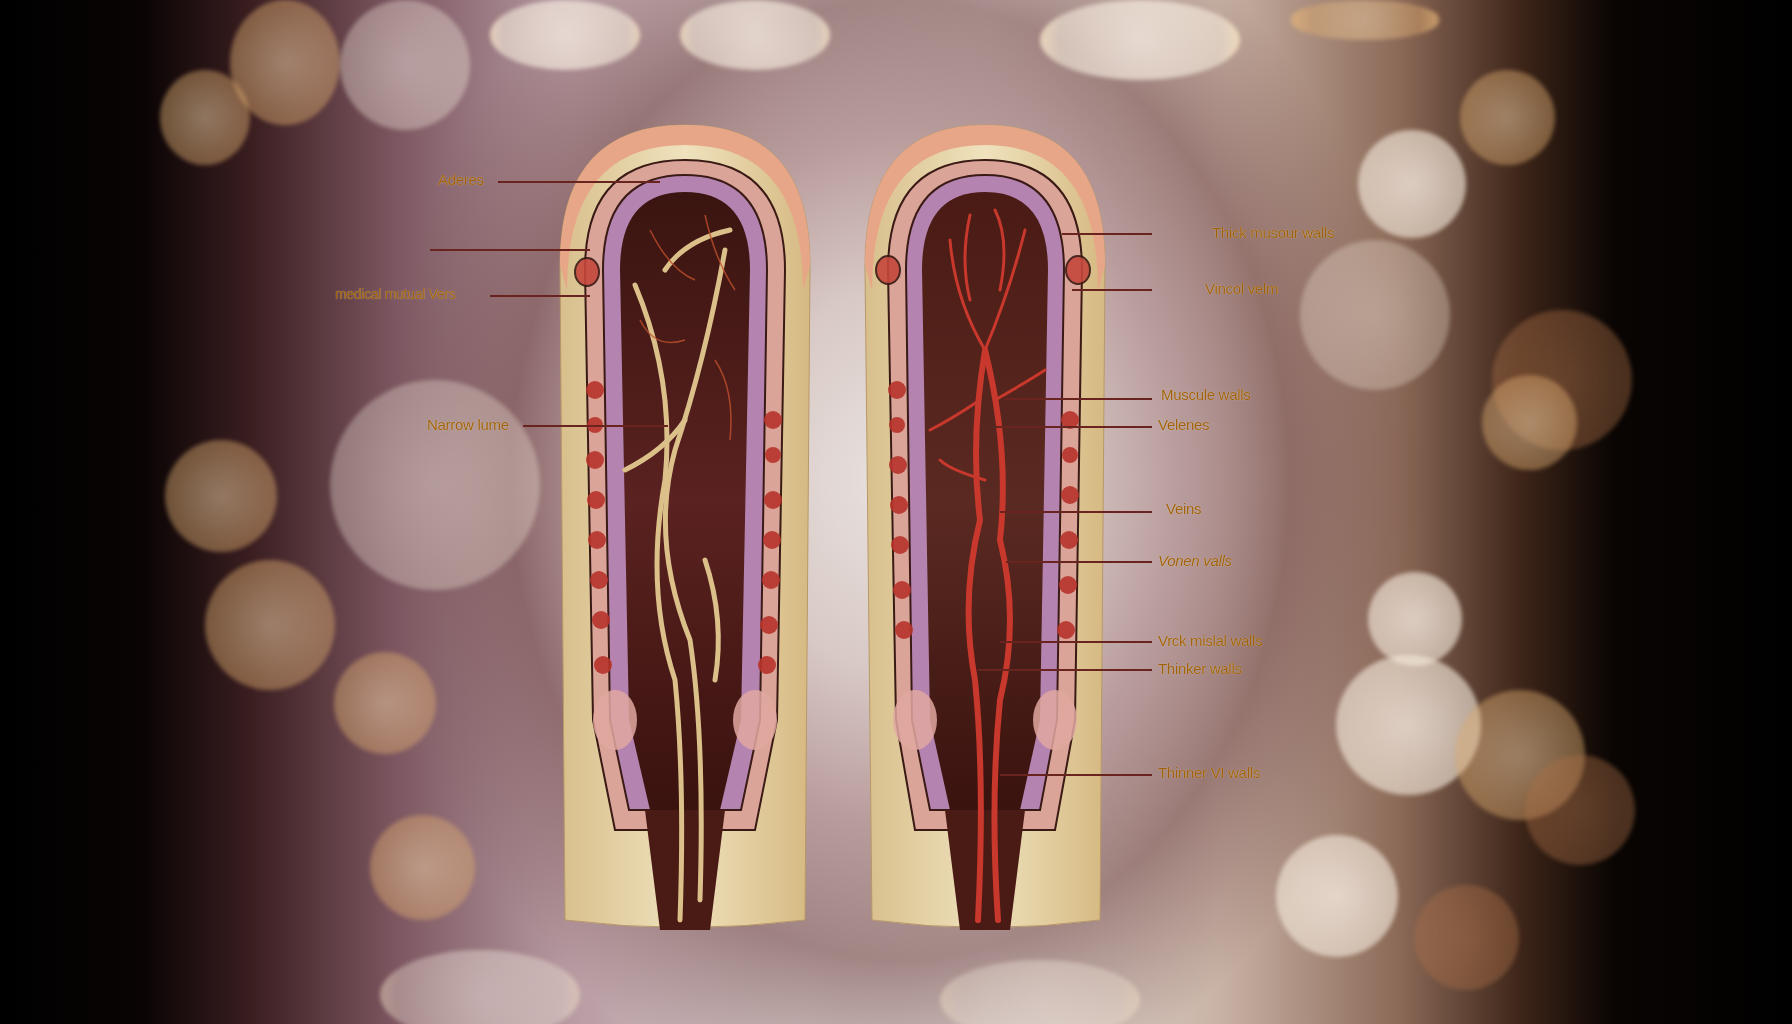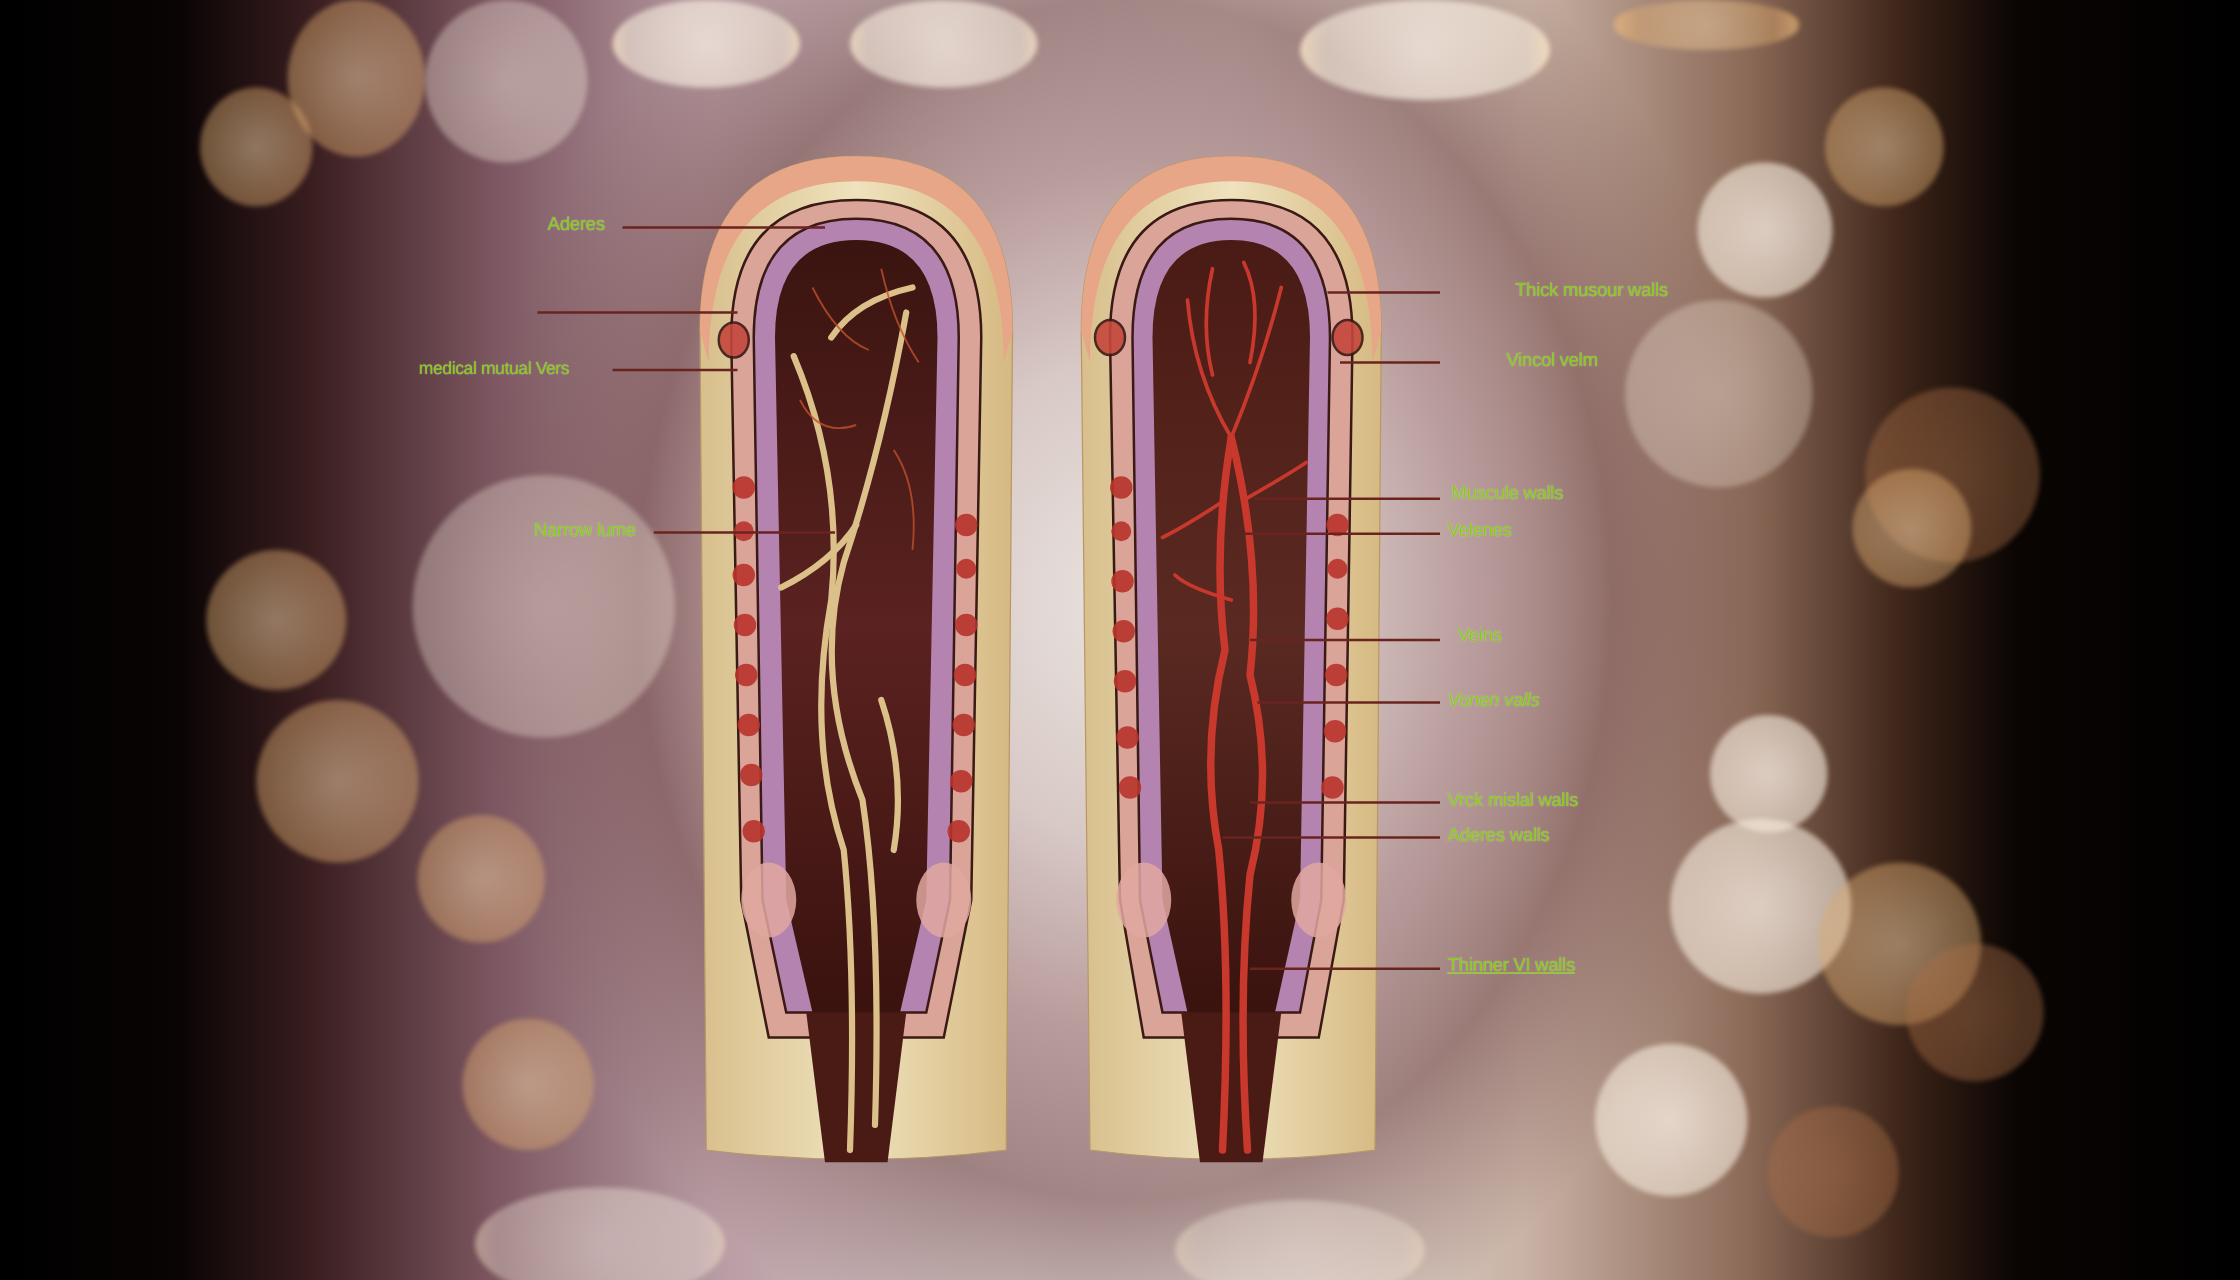--- a/index.html
+++ b/index.html
@@ -14,21 +14,21 @@
         radial-gradient(ellipse 520px 640px at 900px 480px, #e9e3df 0%, #d8c9c6 30%, #b79a9a 55%, rgba(120,80,80,0.6) 75%, rgba(0,0,0,0) 100%),
         linear-gradient(90deg, #000 0%, #0a0404 8%, #3a1e20 14%, #7c5660 22%, #b89ca3 32%, #dcd2d0 45%, #e6dfdb 55%, #c9b3a6 68%, #8c6a58 78%, #3c2418 85%, #0a0503 90%, #000 100%);
     }
     .bokeh { position:absolute; border-radius:50%; filter:blur(2px); }
     .bokeh.warm { background:radial-gradient(circle, rgba(232,200,160,0.55) 0%, rgba(220,170,110,0.45) 70%, rgba(230,180,120,0.7) 92%, rgba(0,0,0,0) 100%); }
     .bokeh.light { background:radial-gradient(circle, rgba(250,240,230,0.75) 0%, rgba(245,235,220,0.6) 75%, rgba(250,230,200,0.8) 92%, rgba(0,0,0,0) 100%); }
     .bokeh.dim { background:radial-gradient(circle, rgba(180,120,80,0.45) 0%, rgba(170,110,70,0.4) 80%, rgba(200,140,90,0.6) 92%, rgba(0,0,0,0) 100%); }
 
     .vessel { position:absolute; }
     .label {
-      position:absolute; font-size:15px; color:#84cc16; white-space:nowrap;
+      position:absolute; font-size:15px; color:#a16207; white-space:nowrap;
       letter-spacing:-0.3px; text-shadow:0 0 1px rgba(255,255,255,0.6);
     }
     .leader { position:absolute; height:2px; background:#6a2420; }
   </style>
 </head>
 <body>
 
 <div class="bg"></div>
 
 <div class="bokeh warm" style="left:160px; top:70px;  width:90px;  height:95px;"></div>
@@ -193,16 +193,16 @@
 <div class="leader" style="left:1000px; top:511px; width:152px;"></div>
 <div class="label" style="left:1166px; top:500px;">Veins</div>
 
 <div class="leader" style="left:1006px; top:561px; width:146px;"></div>
 <div class="label" style="left:1158px; top:552px;font-style:italic;">Vonen valls</div>
 
 <div class="leader" style="left:1000px; top:641px; width:152px;"></div>
 <div class="label" style="left:1158px; top:632px;">Vrck mislal walls</div>
 
 <div class="leader" style="left:978px; top:669px; width:174px;"></div>
-<div class="label" style="left:1158px; top:660px;">Aderes walls</div>
+<div class="label" style="left:1158px; top:660px;">Thinker walls</div>
 
 <div class="leader" style="left:1000px; top:774px; width:152px;"></div>
-<div class="label" style="left:1158px; top:764px;text-decoration:underline;">Thinner VI walls</div>
+<div class="label" style="left:1158px; top:764px;">Thinner VI walls</div>
 
 </body></html>

